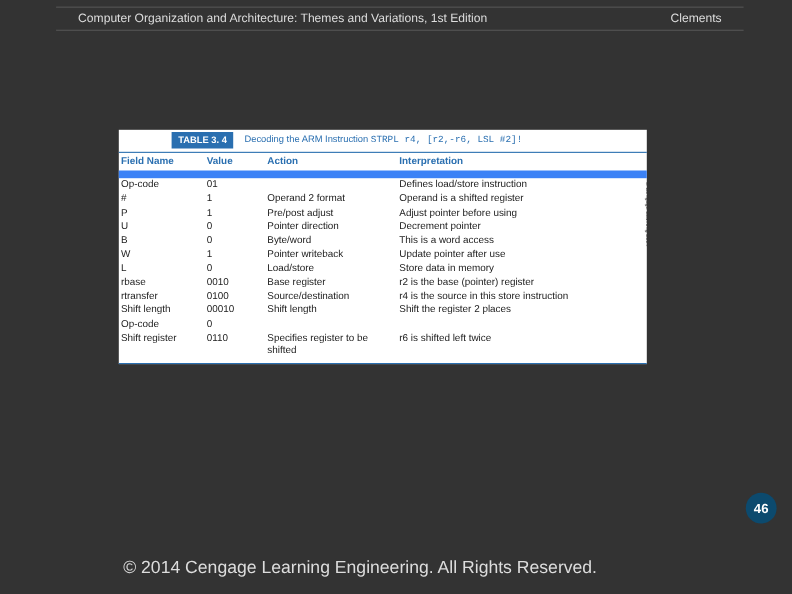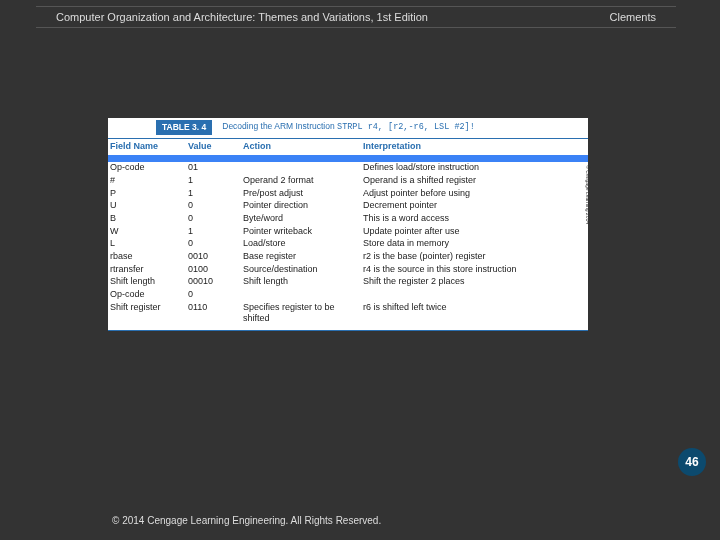--- a/index.html
+++ b/index.html
@@ -7,21 +7,21 @@
     width: 720px;
     height: 540px;
     background: #333333;
     font-family: Arial, Helvetica, sans-serif;
     position: relative;
     overflow: hidden;
   }
   .header-bar {
     position: absolute;
     top: 6px;
-    left: 36px;
+    left: 51px;
     right: 44px;
     height: 22px;
     border-top: 1px solid #555;
     border-bottom: 1px solid #555;
     display: flex;
     align-items: center;
     justify-content: space-between;
     padding: 0 20px;
     color: #ddd;
     font-size: 11px;
@@ -101,21 +101,21 @@
     font-weight: bold;
     display: flex;
     align-items: center;
     justify-content: center;
   }
   .footer-copy {
     position: absolute;
     left: 112px;
     bottom: 14px;
     color: #ddd;
-    font-size: 10px;
+    font-size: 16px;
   }
 </style>
 </head>
 <body>
 
 <div class="header-bar">
   <span>
     <span>Computer Organization and Architecture: Themes and Variations, 1</span><span class="sup">st</span><span> Edition</span>
   </span>
   <span>Clements</span>

